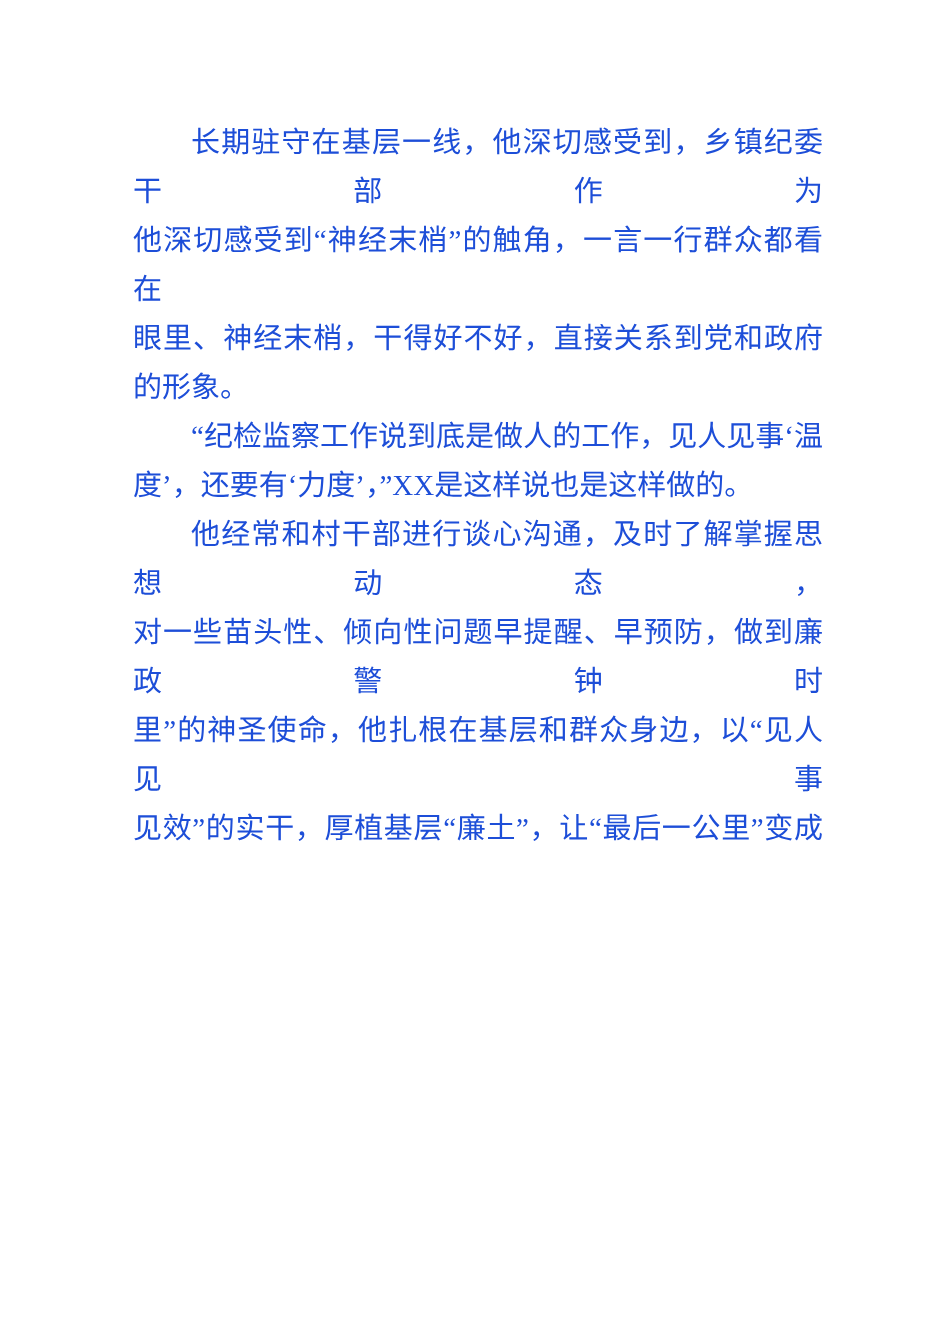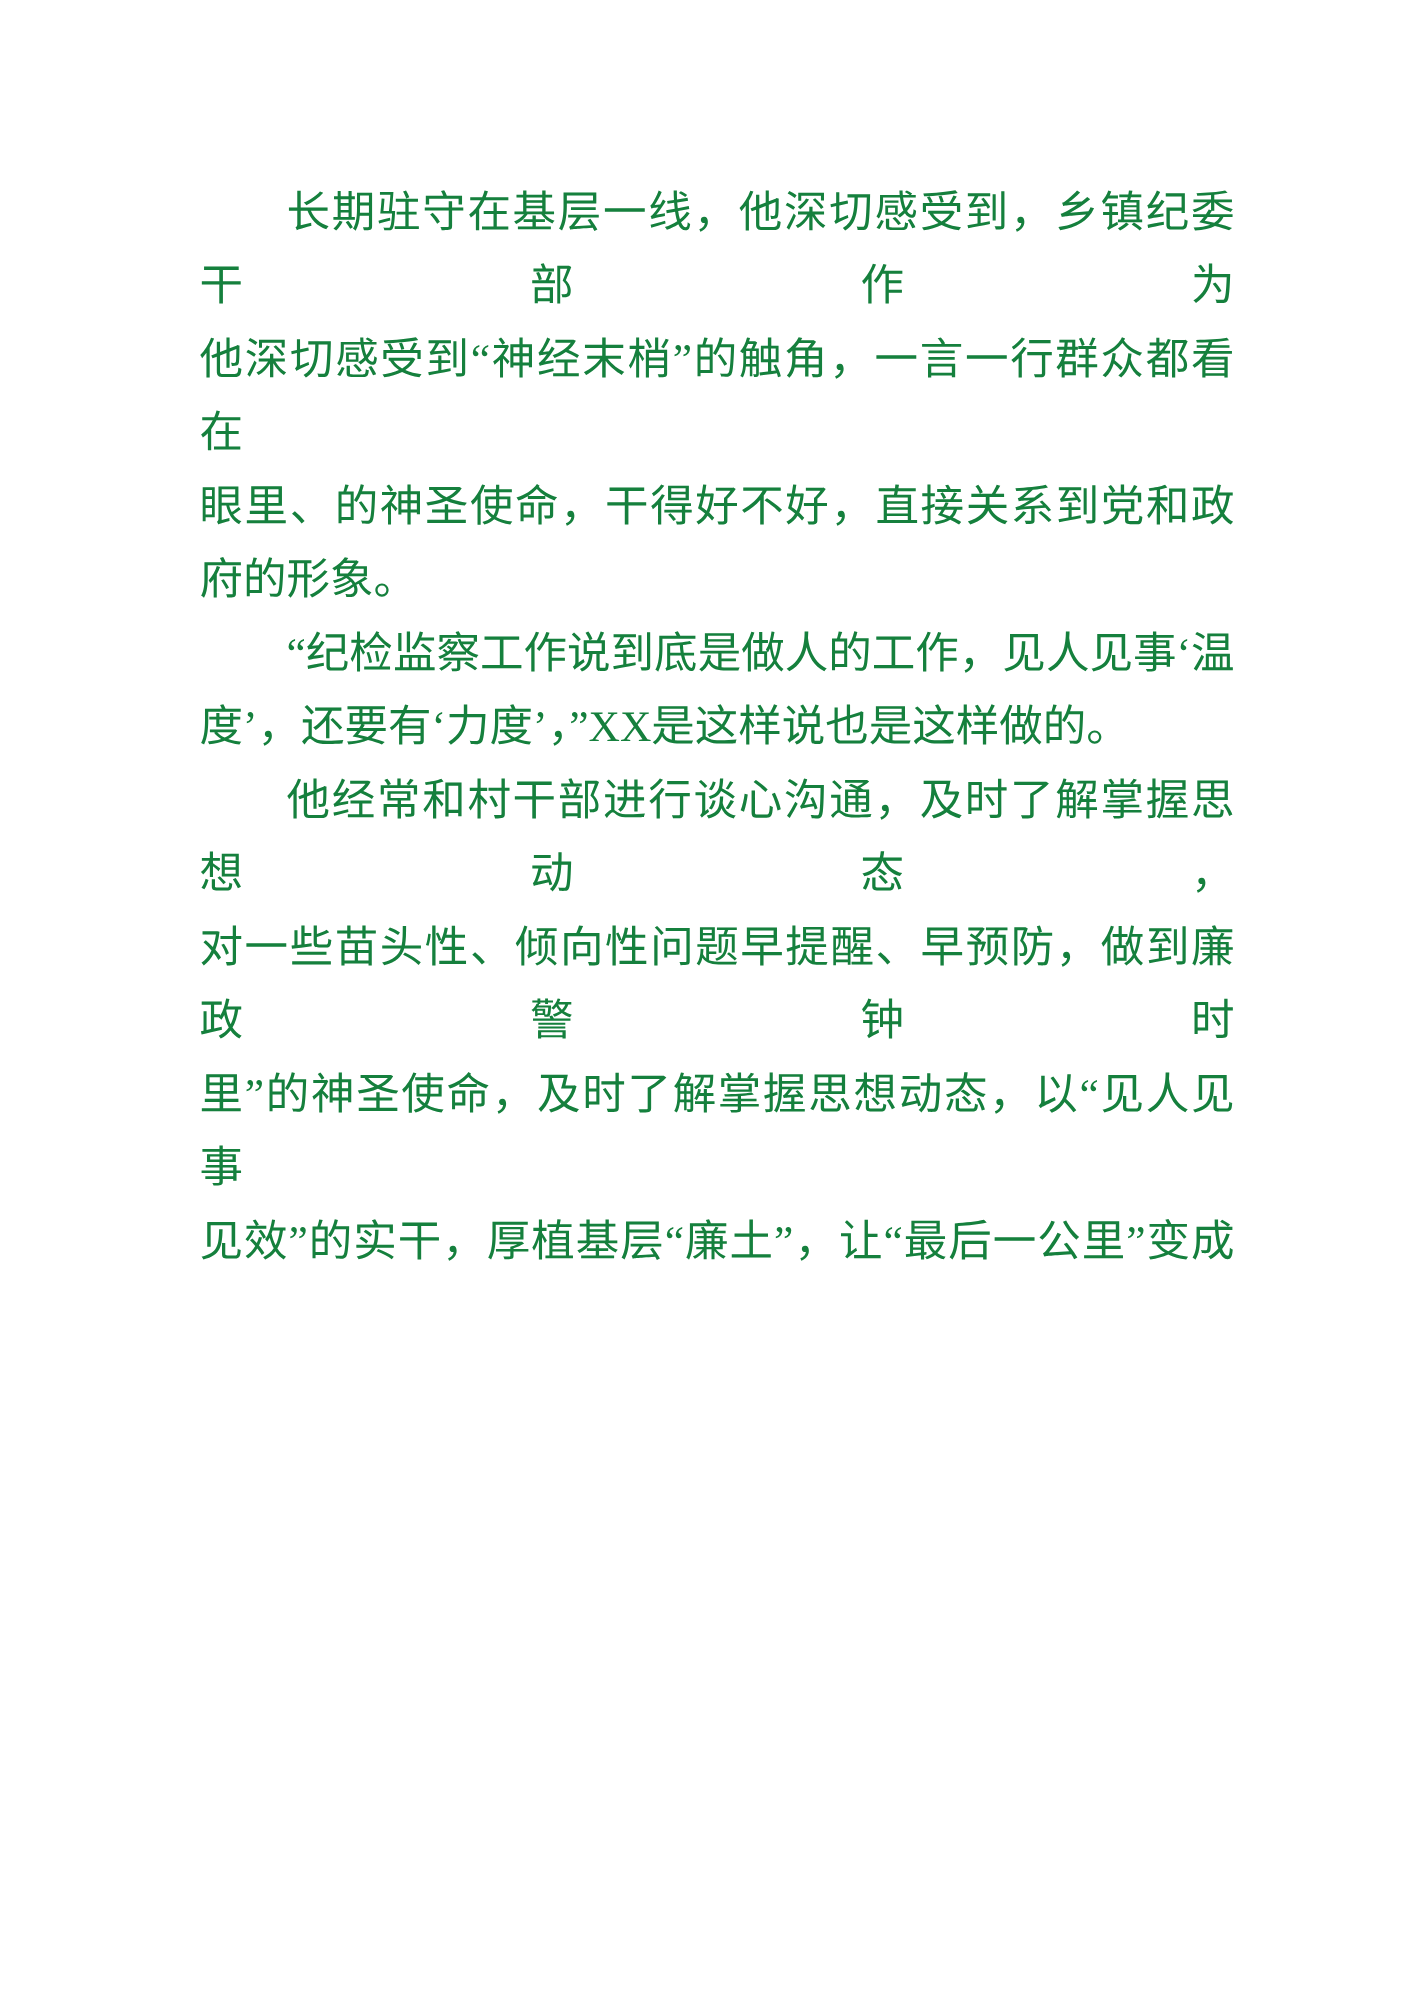--- a/index.html
+++ b/index.html
@@ -20,54 +20,54 @@
   }
   .para {
     margin: 0;
     padding: 0;
   }
   .ln {
     display: block;
     font-family: "Liberation Serif", "DejaVu Serif", serif;
     font-size: 29px;
     line-height: 49px;
-    color: #15803d;
+    color: #1d4ed8;
     text-align: justify;
     white-space: normal;
   }
   
   .just {
     text-align-last: justify;
   }
   
   .indent {
     text-indent: 2em;
   }
 </style>
 </head>
 <body>
 
 <div class="doc">
 
   <p class="para">
     <span class="ln just indent">长期驻守在基层一线，他深切感受到，乡镇纪委干部作为</span>
     <span class="ln just">他深切感受到“神经末梢”的触角，一言一行群众都看在</span>
-    <span class="ln">眼里、的神圣使命，干得好不好，直接关系到党和政府的形象。</span>
+    <span class="ln">眼里、神经末梢，干得好不好，直接关系到党和政府的形象。</span>
   </p>
 
 
   <p class="para">
     <span class="ln just indent">“纪检监察工作说到底是做人的工作，见人见事‘温</span>
     <span class="ln">度’，还要有‘力度’，”XX是这样说也是这样做的。</span>
   </p>
 
   <p class="para">
     <span class="ln just indent">他经常和村干部进行谈心沟通，及时了解掌握思想动态，</span>
     <span class="ln just">对一些苗头性、倾向性问题早提醒、早预防，做到廉政警钟时</span>
   </p>
 
   <p class="para">
-    <span class="ln just">里”的神圣使命，及时了解掌握思想动态，以“见人见事</span>
+    <span class="ln just">里”的神圣使命，他扎根在基层和群众身边，以“见人见事</span>
     <span class="ln just">见效”的实干，厚植基层“廉土”，让“最后一公里”变成</span>
 
   </p>
 
 </div>
 
 </body></html>

